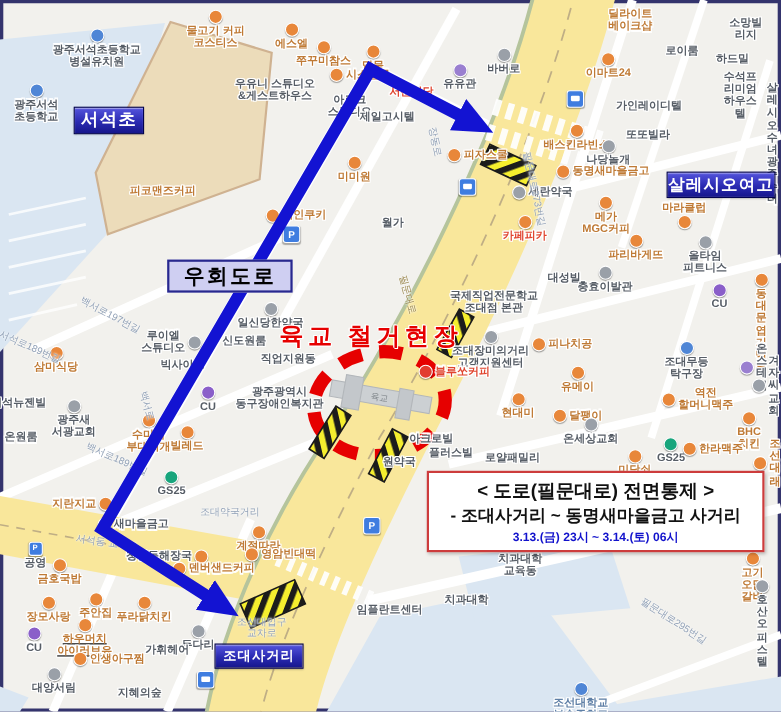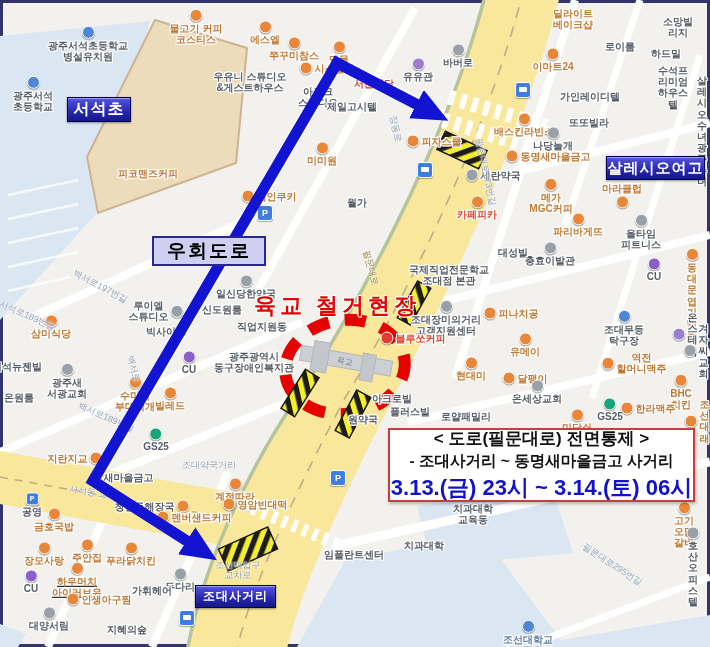--- a/index.html
+++ b/index.html
@@ -37,21 +37,21 @@
       background:var(--detour-bg,#cfcff2);border:2px solid var(--detour-border,#28288e);color:#000;
       font-size:19px;font-weight:bold;letter-spacing:2px;box-sizing:border-box;}
   .site-title{position:absolute;left:337px;top:306px;transform:translate(-50%,-50%);color:var(--alert-red,#e60000);
       font-size:22px;font-weight:800;letter-spacing:4px;white-space:nowrap;
       text-shadow:-1px 0 #fff,1px 0 #fff,0 -1px #fff,0 1px #fff,1px 1px #fff,-1px -1px #fff;}
   .notice{position:absolute;left:388px;top:428px;width:307px;height:74px;box-sizing:border-box;background:#fff;
       border:2px solid var(--notice-border,#cd3c3c);display:flex;flex-direction:column;justify-content:center;
       align-items:center;gap:1px;box-shadow:1px 2px 3px rgba(0,0,0,.25);}
   .notice .n1{font-size:17px;font-weight:bold;color:#111;}
   .notice .n2{font-size:15.5px;color:#111;font-weight:bold;}
-  .notice .n3{font-size:22px;font-weight:bold;color:var(--notice-blue,#1212cc);}
+  .notice .n3{font-size:11px;font-weight:bold;color:var(--notice-blue,#1212cc);}
 </style>
 </head>
 <body>
 
 <div class="stage">
 
   <svg width="710" height="647" viewBox="0 0 710 647">
     <defs>
       <pattern id="hz" width="11" height="11" patternUnits="userSpaceOnUse" patternTransform="rotate(45)">
         <rect width="11" height="11" style="fill:var(--hatch-yellow,#f5ee2e)"></rect>

